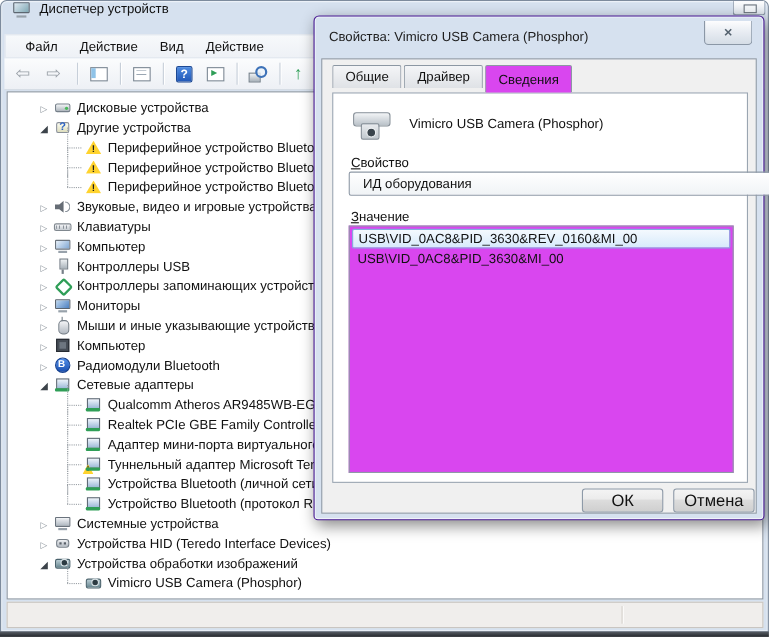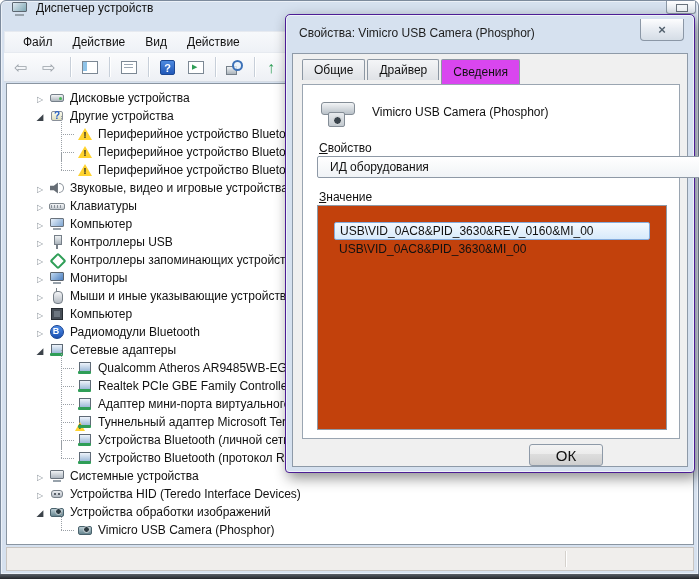--- a/index.html
+++ b/index.html
@@ -166,21 +166,21 @@
       background:#3a444c;border:1px solid #eef1f3;z-index:2}
   .lbl{position:absolute;left:16px;white-space:nowrap}
   .mnem::first-letter{text-decoration:underline}
   .lbl-prop{top:56px}
   .lbl-val{top:105px}
   .combo{position:absolute;left:14px;top:71px;width:410px;height:22px;box-sizing:border-box;
          border:1px solid #8e99a6;border-radius:2px;background:linear-gradient(#fff,#f0f3f6);
          display:flex;align-items:center;justify-content:space-between;padding:0 12px}
   .combo .arrow{font-size:8px;color:#3c434a}
   .listbox{position:absolute;left:14px;top:120px;width:350px;height:225px;box-sizing:border-box;
-           border:1px solid #8e99a6;background:#c2410c;padding:16px;overflow:hidden}
+           border:1px solid #8e99a6;background:#d946ef;padding:2px;overflow:hidden}
   .lv{height:18px;line-height:18px;padding:0 5px;white-space:nowrap;box-sizing:border-box}
   .lv.sel{background:linear-gradient(#f4f9fe,#d7eafb);border:1px solid #84acdd;border-radius:2px;
           line-height:16px}
   .btn{position:absolute;top:429px;width:74px;height:22px;box-sizing:border-box;
        background:linear-gradient(#f4f4f4,#ebebeb 45%,#dddddd 46%,#cfcfcf);
        border:1px solid #8e9aa8;border-radius:3px;font-family:inherit;font-size:15px;color:#111}
   .btn-ok{left:243px}
   .btn-cancel{left:326px}
 </style>
 </head>
@@ -381,15 +381,16 @@
         <span class="arrow">▼</span>
       </div>
       <div class="lbl lbl-val mnem">Значение</div>
       <div class="listbox">
           <div class="lv sel">USB\VID_0AC8&amp;PID_3630&amp;REV_0160&amp;MI_00</div>
           <div class="lv">USB\VID_0AC8&amp;PID_3630&amp;MI_00</div>
         </div>
     </div>
   </div>
   <button class="btn btn-ok">ОК</button>
+  <button class="btn btn-cancel">Отмена</button>
 </div>
 
 <div class="taskbar"></div>
 
 </body></html>

